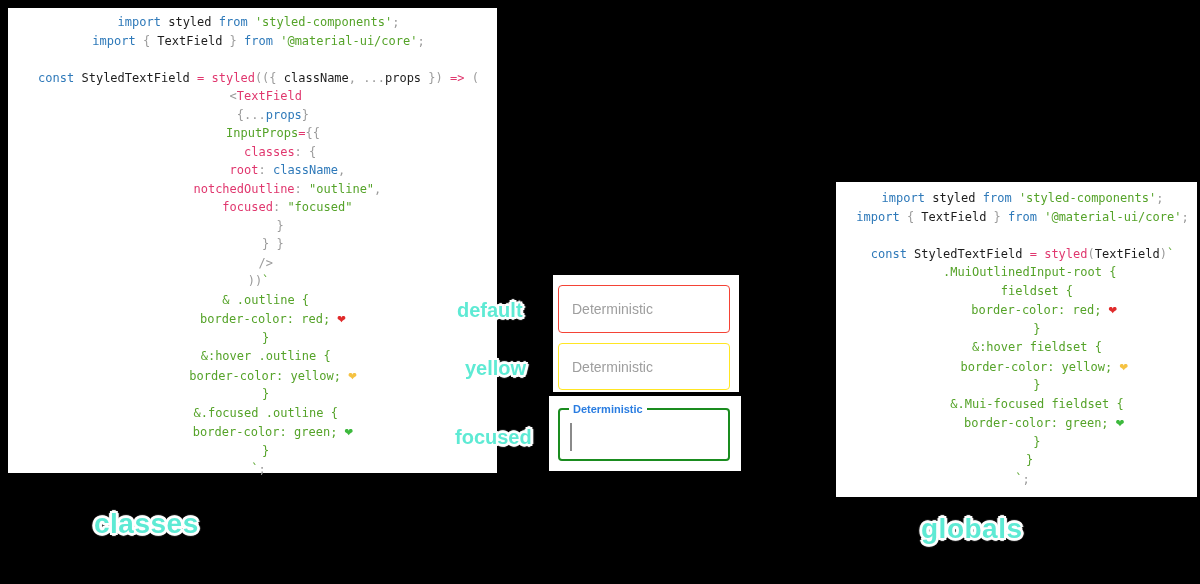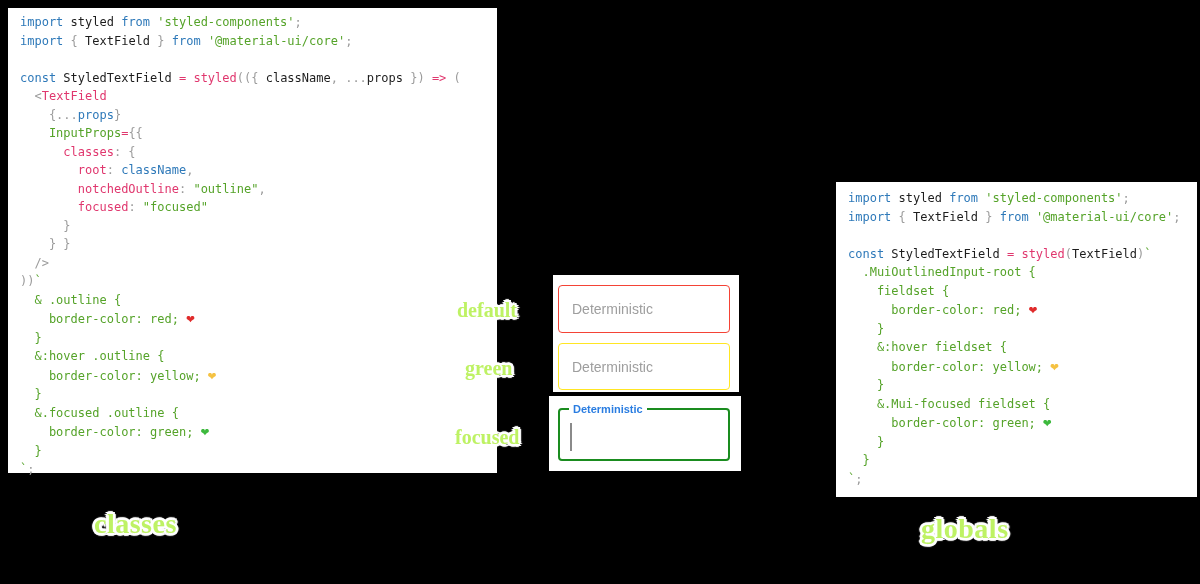--- a/index.html
+++ b/index.html
@@ -12,20 +12,21 @@
   }
   .panel {
     position:absolute;
     background:#ffffff;
   }
   .code-panel {
     font-size:12px;
     line-height:18.5px;
     white-space:pre;
     color:#1d1d1d;
+    text-align:center;
   }
   #left-code  { left:8px;   top:8px;   width:489px; height:465px; padding:5px 0 0 12px; }
   #right-code { left:836px; top:182px; width:361px; height:315px; padding:7px 0 0 12px; }
   .code-line { white-space:pre; }
   .tk-kw { color:#2e79b9; }
   .tk-pl { color:#1d1d1d; }
   .tk-pk { color:#e0376e; }
   .tk-st { color:#55a329; }
   .tk-pu { color:#9b9b9b; }
   .tk-vr { color:#2e79b9; }
@@ -69,23 +70,23 @@
   }
   #caret {
     position:absolute;
     left:10px; top:8px;
     width:2px; height:28px;
     background:#8a8a8a;
   }
 
   .state-label, .caption {
     position:absolute;
-    font-family:Liberation Serif, serif;
+    font-family:Liberation Sans, sans-serif;
     font-weight:bold;
-    color:#bef264;
+    color:#5eead4;
     text-shadow:
       -2px -2px 0 #fff, 2px -2px 0 #fff, -2px 2px 0 #fff, 2px 2px 0 #fff,
       -2px 0 0 #fff, 2px 0 0 #fff, 0 -2px 0 #fff, 0 2px 0 #fff,
       -3px 0 1px #fff, 3px 0 1px #fff, 0 3px 1px #fff, 0 -3px 1px #fff;
   }
   .state-label { font-size:20px; }
   #label-default { left:457px; top:299px; }
   #label-hover   { left:465px; top:357px; }
   #label-focused { left:455px; top:426px; }
   .caption { font-size:28px; letter-spacing:0.5px; }
@@ -109,17 +110,17 @@
 <div id="tf-hover" class="tf">
   <span>Deterministic</span>
 </div>
 
 <fieldset id="tf-focused">
   <legend>Deterministic</legend>
   <span id="caret"></span>
 </fieldset>
 
 <div id="label-default" class="state-label">default</div>
-<div id="label-hover" class="state-label">green</div>
+<div id="label-hover" class="state-label">yellow</div>
 <div id="label-focused" class="state-label">focused</div>
 
 <div id="caption-classes" class="caption">classes</div>
 <div id="caption-globals" class="caption">globals</div>
 
 </body></html>

